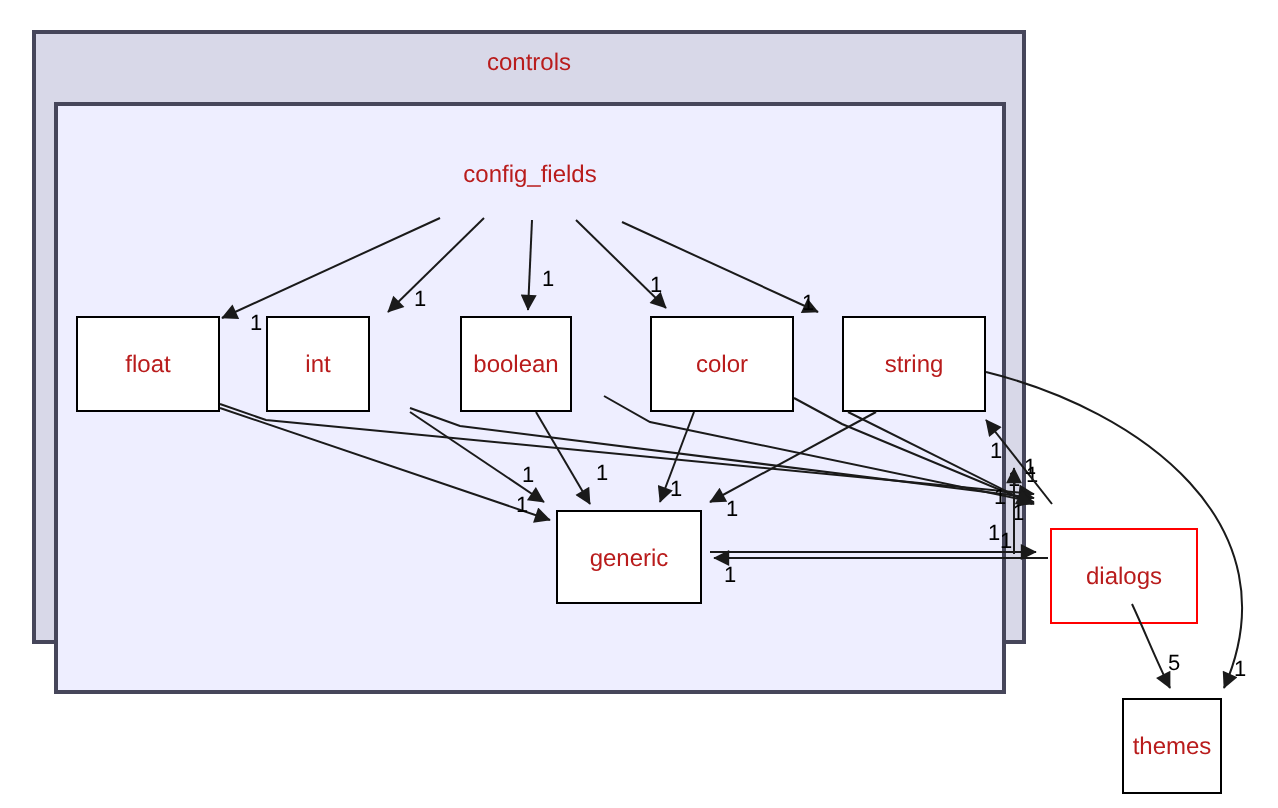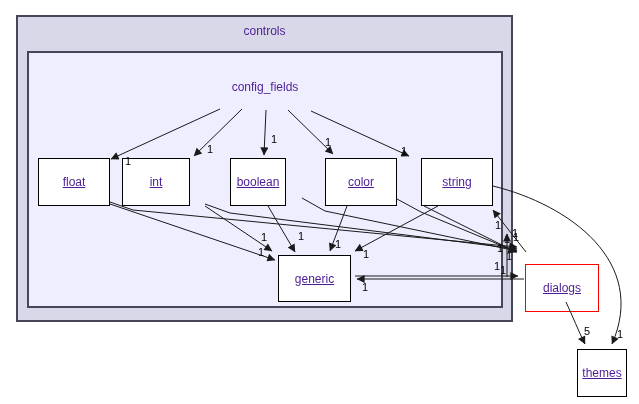--- a/index.html
+++ b/index.html
@@ -1,59 +1,59 @@
 <!DOCTYPE html>
 <html><head>
 <meta charset="utf-8">
 <style>
   html,body{margin:0;padding:0;background:#ffffff;}
   .canvas{
     position:relative;width:639px;height:404px;background:#ffffff;
-    font-family:"Liberation Sans","DejaVu Sans",sans-serif;color:#4c1d95;
+    font-family:"Liberation Sans","DejaVu Sans",sans-serif;color:#b91c1c;
     overflow:hidden;
   }
   .group{position:absolute;box-sizing:border-box;border:2px solid #46465a;}
   .group-outer{left:16px;top:15px;width:497px;height:307px;background:#d8d8e8;}
-  .group-inner{left:27px;top:51px;width:476px;height:257px;background:#eeeeff;}
+  .group-inner{left:27px;top:51px;width:476px;height:296px;background:#eeeeff;}
   .group-label{
     position:absolute;left:0;right:0;text-align:center;
     font-size:12px;line-height:12px;cursor:pointer;
   }
   .group-outer .group-label{top:8px;}
   .group-inner .group-label{top:28px;}
   .node{
     position:absolute;box-sizing:border-box;background:#ffffff;
     border:1px solid #000000;display:flex;align-items:center;justify-content:center;
-    font-size:12px;cursor:pointer;z-index:2;text-decoration:underline;
+    font-size:12px;cursor:pointer;z-index:2;
   }
   .node.red{border:1.5px solid #ff0000;}
   svg.edges{position:absolute;left:0;top:0;z-index:3;pointer-events:none;}
   svg .e{stroke:#1a1a1a;stroke-width:1;fill:none;}
   svg text.elabel{font-size:11px;fill:#000000;}
 </style>
 </head>
 <body>
 
 <div class="canvas">
 
   <div class="group group-outer">
     <div class="group-label">controls</div>
   </div>
   <div class="group group-inner">
     <div class="group-label">config_fields</div>
   </div>
 
   <div class="node" style="left:38px;top:158px;width:72px;height:48px;">float</div>
-  <div class="node" style="left:122px;top:158px;width:68px;height:48px;">int</div>
+  <div class="node" style="left:133px;top:158px;width:52px;height:48px;">int</div>
   <div class="node" style="left:230px;top:158px;width:56px;height:48px;">boolean</div>
   <div class="node" style="left:325px;top:158px;width:72px;height:48px;text-align:right;">color</div>
   <div class="node" style="left:421px;top:158px;width:72px;height:48px;">string</div>
   <div class="node" style="left:278px;top:255px;width:73px;height:47px;">generic</div>
   <div class="node red" style="left:525px;top:264px;width:74px;height:48px;">dialogs</div>
-  <div class="node" style="left:561px;top:349px;width:50px;height:48px;margin-left:16px;">themes</div>
+  <div class="node" style="left:561px;top:349px;width:50px;height:48px;">themes</div>
 
   <svg class="edges" width="639" height="404" viewBox="0 0 639 404">
     <defs>
       <marker id="arr" viewBox="0 0 10 10" refX="9.5" refY="5" markerWidth="10" markerHeight="8" orient="auto" markerUnits="userSpaceOnUse">
         <path d="M0,0 L10,5 L0,10 Z" fill="#1a1a1a"></path>
       </marker>
     </defs>
 
     <g>
       <line class="e" x1="220" y1="109" x2="111" y2="159" marker-end="url(#arr)"></line>

